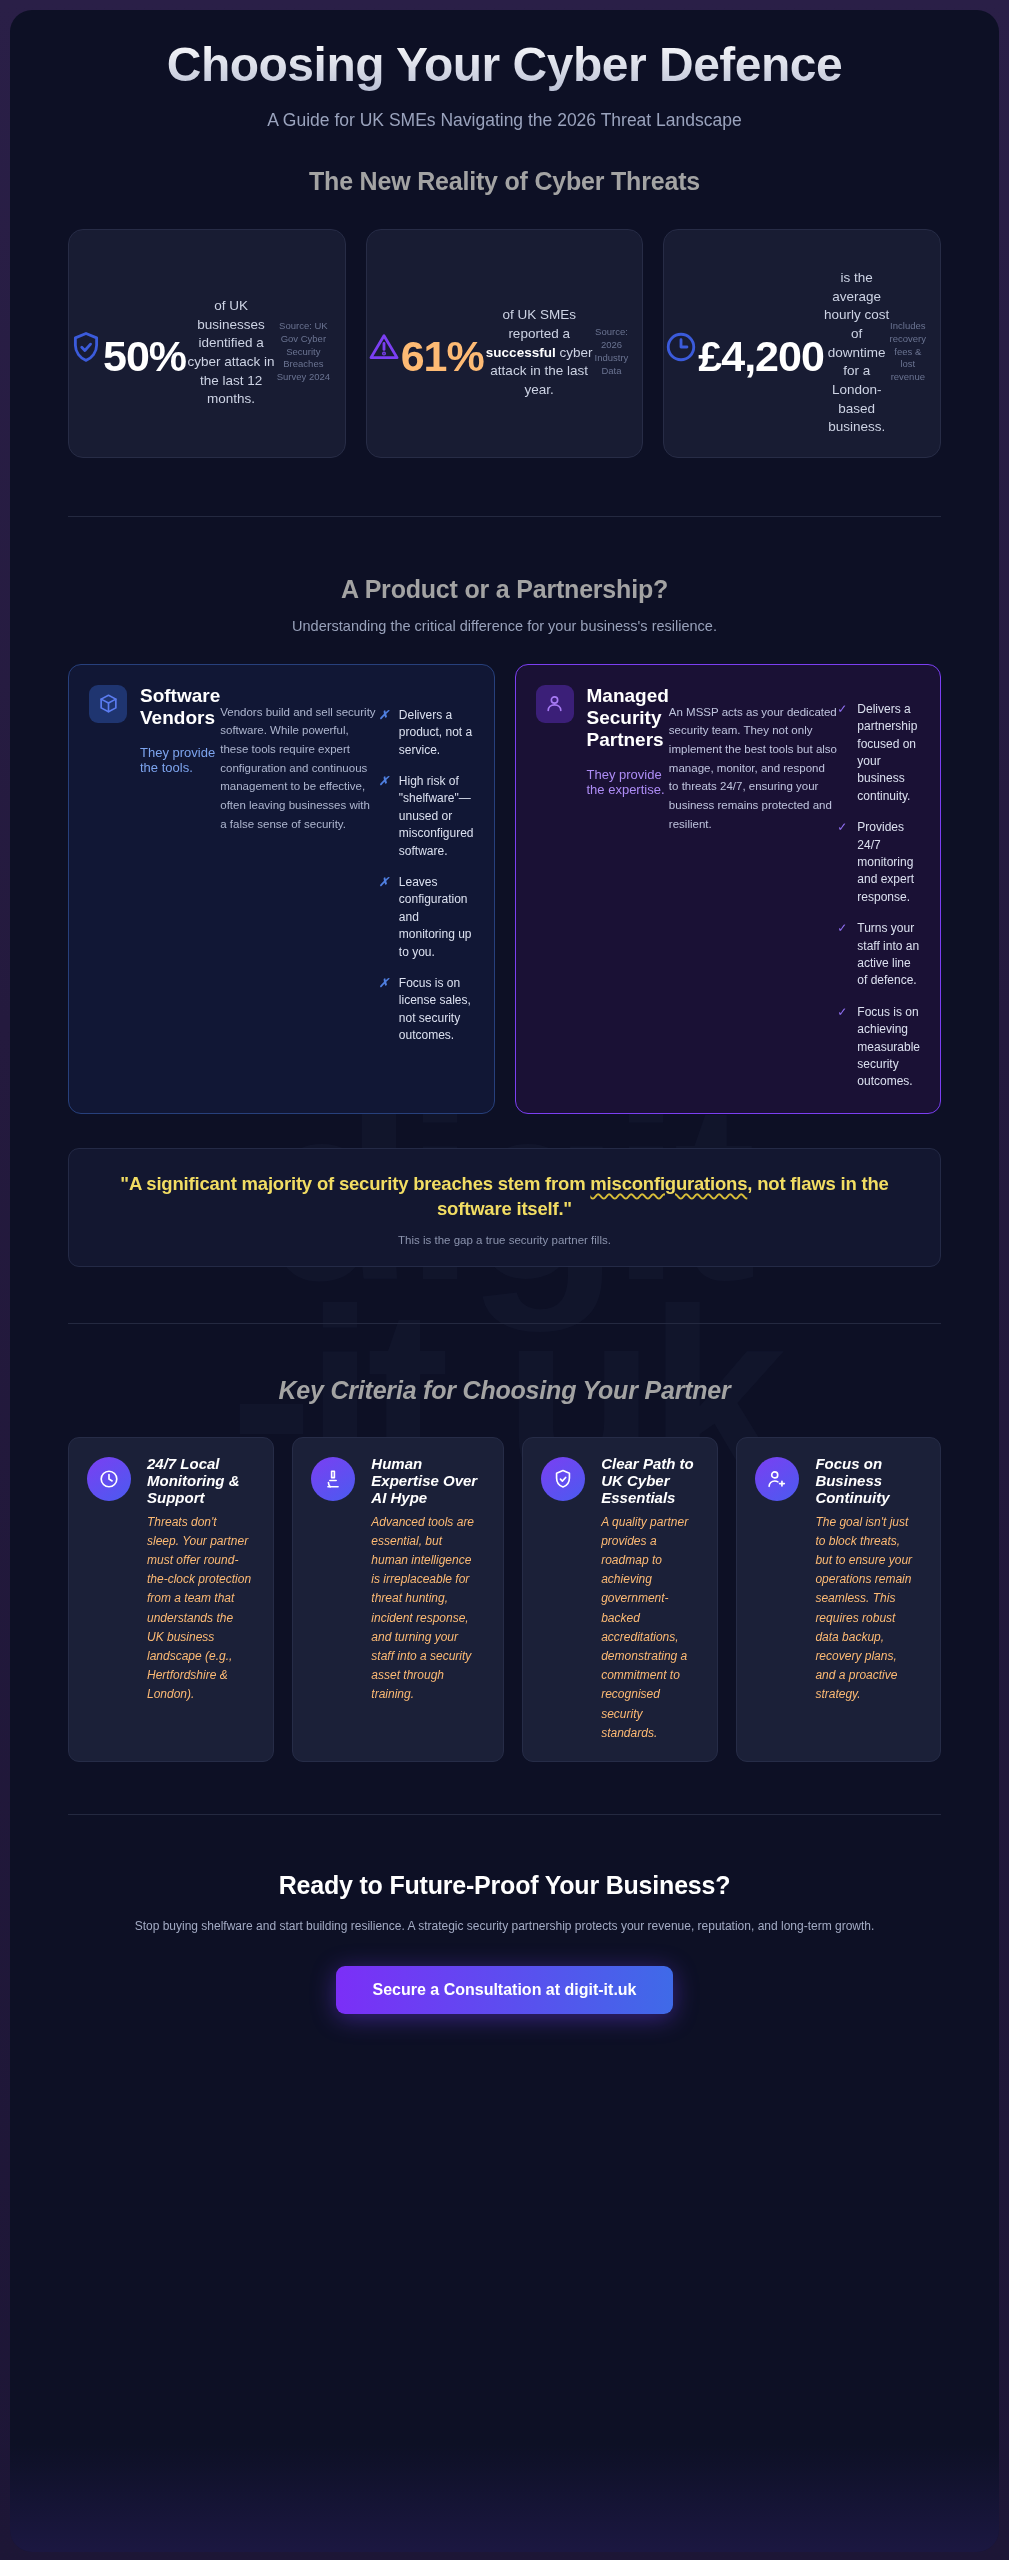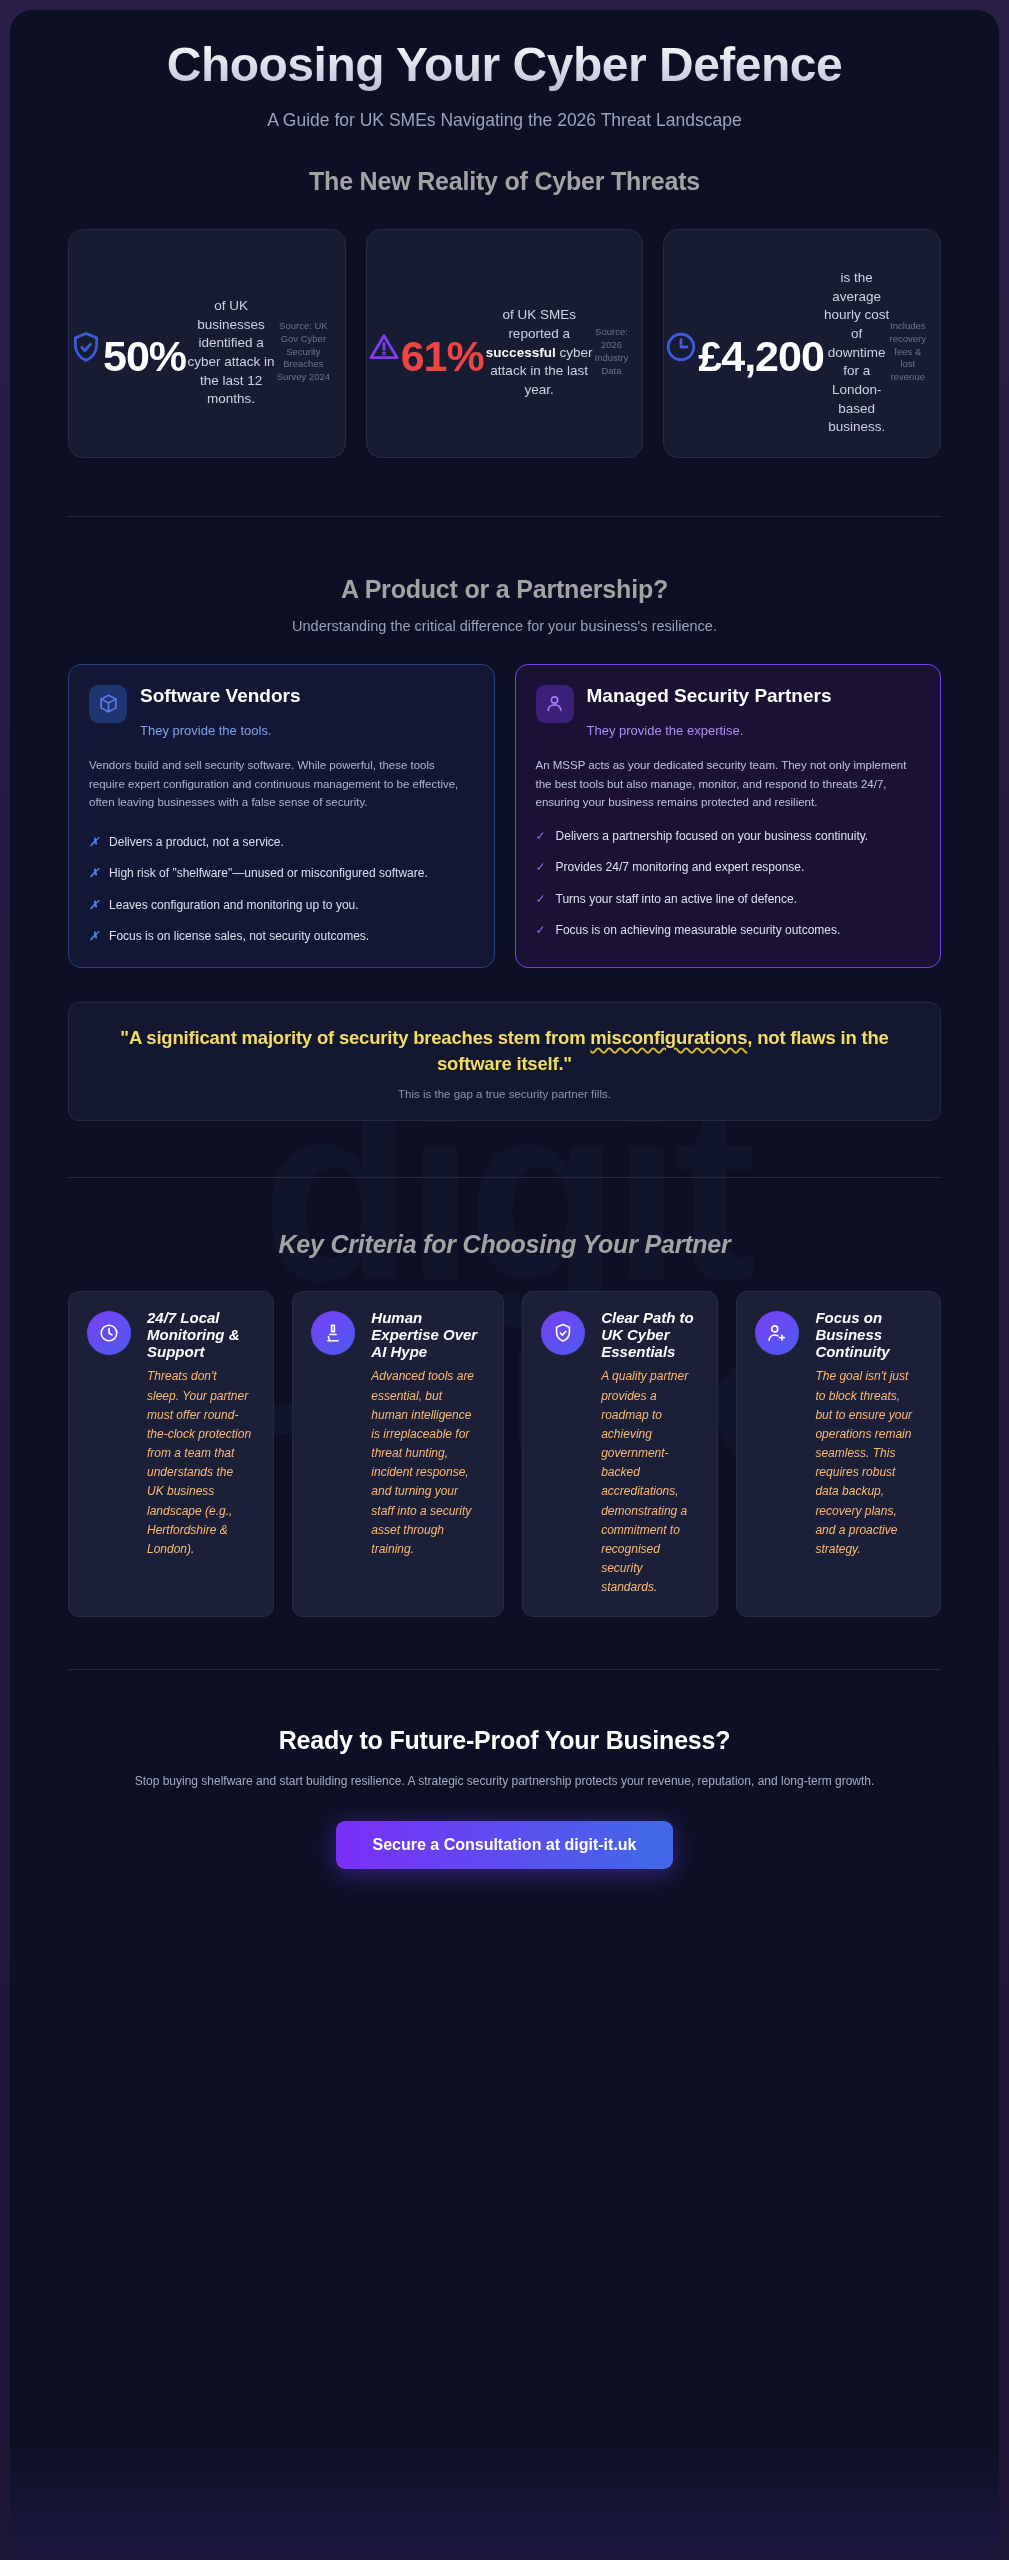--- a/index.html
+++ b/index.html
@@ -70,33 +70,33 @@
     padding:26px 14px 20px 0;
     text-align:center;
     min-height:198px;
     display:flex; flex-direction:row; align-items:center;
   }
   .stat .ico { height:42px; display:flex; align-items:center; justify-content:center; }
   .stat .big {
     font-size:43px; font-weight:700; line-height:1;
     margin-top:20px; color:#ffffff; letter-spacing:-1px;
   }
-  .stat .big.violet { color:#ef4444;text-align:center; }
+  .stat .big.violet { color:#fdba74;text-align:center; }
   .stat .desc { margin-top:13px; font-size:13.5px; line-height:1.38; color:#cdd3e4; }
   .stat .desc b { color:#ffffff; font-weight:700; }
   .stat .src { margin-top:11px; font-size:9.5px; line-height:1.35; color:#6a7391; }
 
   .divider { height:1px; background:#242940; margin:0 58px; }
 
   
   .compare-wrap { padding:0 58px; }
   .compare { display:flex; gap:20px; margin-top:30px; }
   .ccard {
     flex:1; border-radius:13px; padding:20px 20px 22px 20px;
-    display:flex; flex-direction:column;
+    display:flex; 
   }
   .ccard.left { background:#111735; border:1px solid #27407c; }
   .ccard.right { background:#1a1135; border:1px solid #7b3ff2; }
   .chead { display:flex; gap:13px; align-items:flex-start; }
   .cicon {
     width:38px; height:38px; border-radius:9px; flex:0 0 38px;
     display:flex; align-items:center; justify-content:center;
   }
   .cicon.blue { background:#1f3570; }
   .cicon.purple { background:#3b1f78; }

